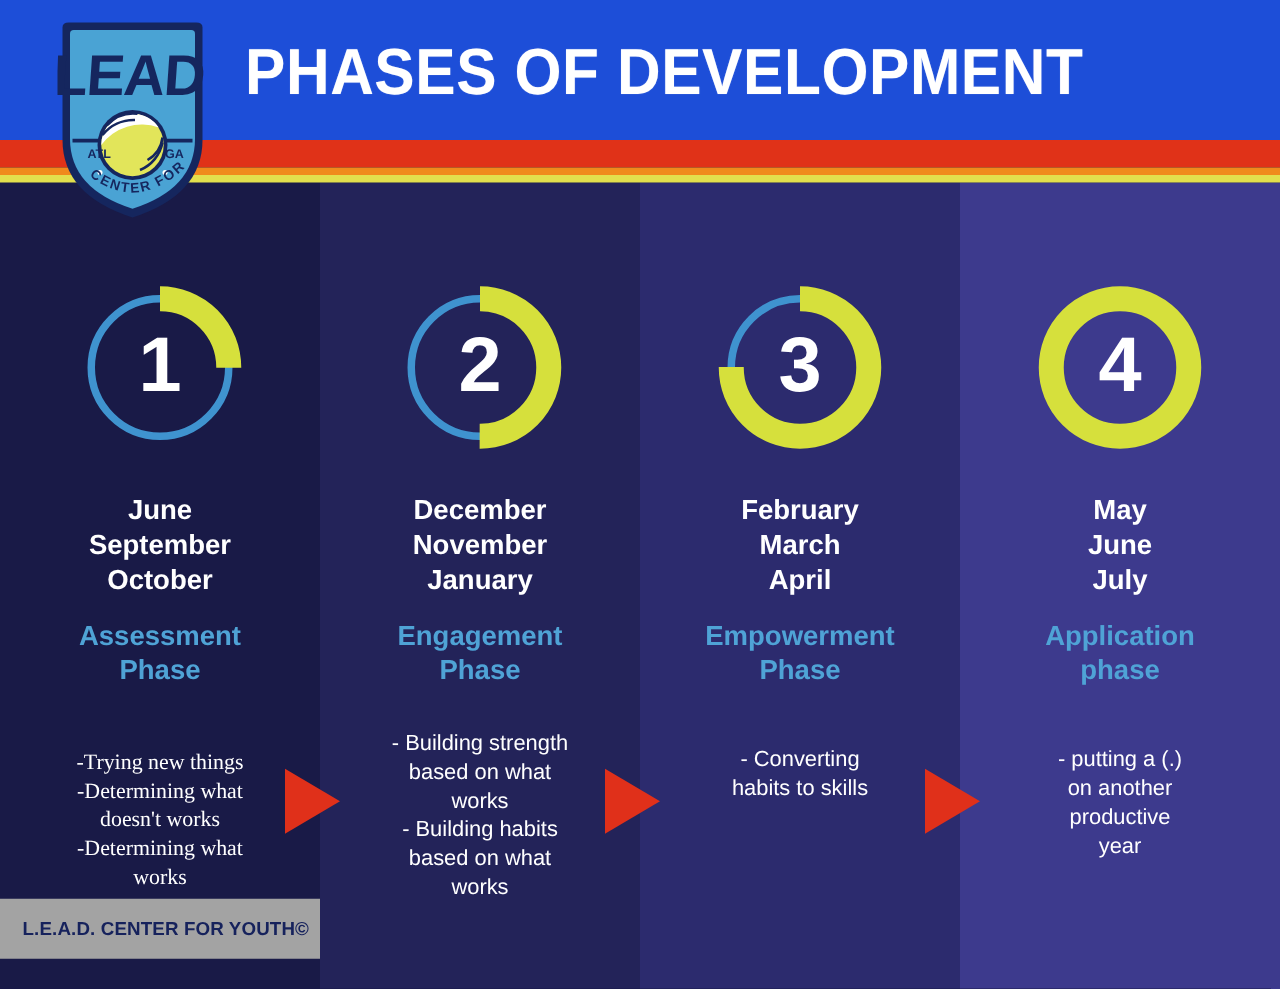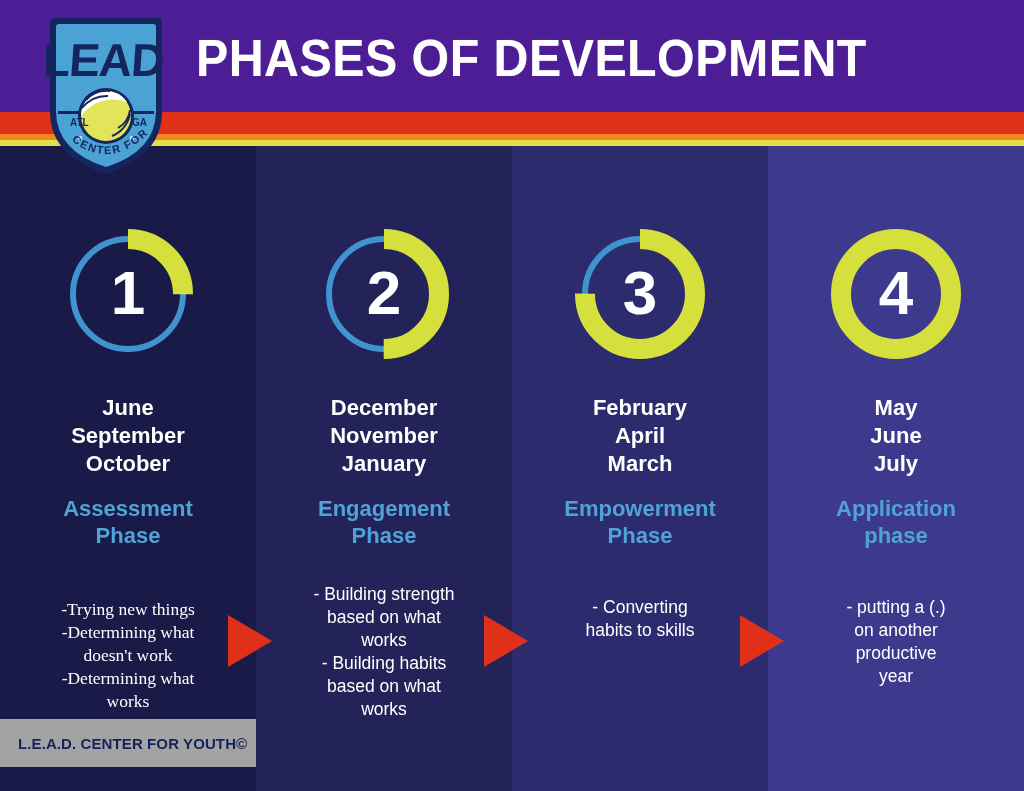--- a/index.html
+++ b/index.html
@@ -19,21 +19,21 @@
     background: #191a47;
     overflow: hidden;
   }
 
   
   .header {
     position: absolute;
     left: 0; top: 0;
     width: 1024px;
     height: 112px;
-    background: #4c1d95;
+    background: #1d4ed8;
     z-index: 4;
   }
 
   .header-title {
     position: absolute;
     left: 196px;
     top: 32px;
     font-size: 52px;
     font-weight: bold;
     color: #ffffff;
@@ -247,21 +247,21 @@
         <div>September</div>
         <div>October</div>
       </div>
       <div class="phase">
         <div>Assessment</div>
         <div>Phase</div>
       </div>
       <div class="bullets">
         <div class="b">-Trying new things</div>
         <div class="b">-Determining what</div>
-        <div class="b">doesn't work</div>
+        <div class="b">doesn't works</div>
         <div class="b">-Determining what</div>
         <div class="b">works</div>
       </div>
     </div>
 
     <div class="col col-1">
       <div class="circle-wrap">
         <svg class="ring-svg" viewBox="0 0 132 132">
           <circle cx="66" cy="66" r="55" fill="none" stroke="#3f93cf" stroke-width="6"></circle>
           <circle cx="66" cy="66" r="55" fill="none" stroke="#d6e03c" stroke-width="20" stroke-dasharray="172.8 172.8" transform="rotate(-90 66 66)"></circle>
@@ -290,22 +290,22 @@
     <div class="col col-2">
       <div class="circle-wrap">
         <svg class="ring-svg" viewBox="0 0 132 132">
           <circle cx="66" cy="66" r="55" fill="none" stroke="#3f93cf" stroke-width="6"></circle>
           <circle cx="66" cy="66" r="55" fill="none" stroke="#d6e03c" stroke-width="20" stroke-dasharray="259.2 86.4" transform="rotate(-90 66 66)"></circle>
         </svg>
         <div class="circle-num">3</div>
       </div>
       <div class="months">
         <div>February</div>
+        <div>March</div>
         <div>April</div>
-        <div>March</div>
       </div>
       <div class="phase">
         <div>Empowerment</div>
         <div>Phase</div>
       </div>
       <div class="bullets">
         <div class="b">- Converting</div>
         <div class="b">habits to skills</div>
       </div>
     </div>

